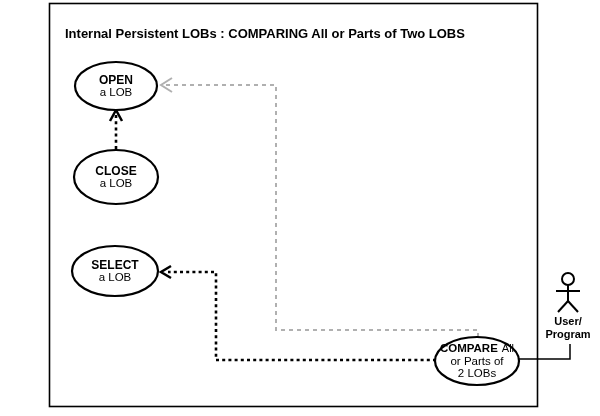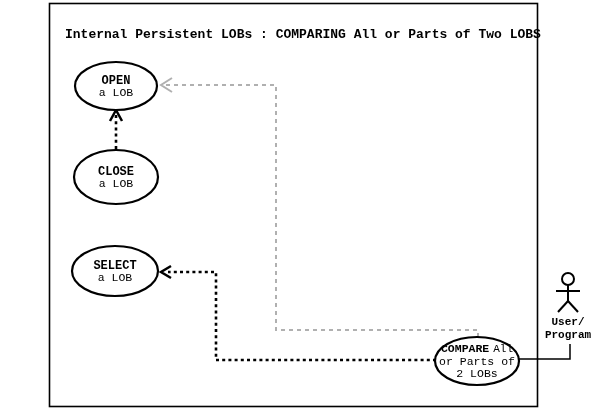--- a/index.html
+++ b/index.html
@@ -5,21 +5,21 @@
   html, body {
     margin: 0;
     padding: 0;
     background: #ffffff;
   }
   .stage {
     position: relative;
     width: 600px;
     height: 416px;
     background: #ffffff;
-    font-family: Liberation Mono, monospace;
+    font-family: Liberation Sans, sans-serif;
     overflow: hidden;
   }
   .stage svg {
     position: absolute;
     left: 0;
     top: 0;
   }
   text {
     fill: #000000;
   }

